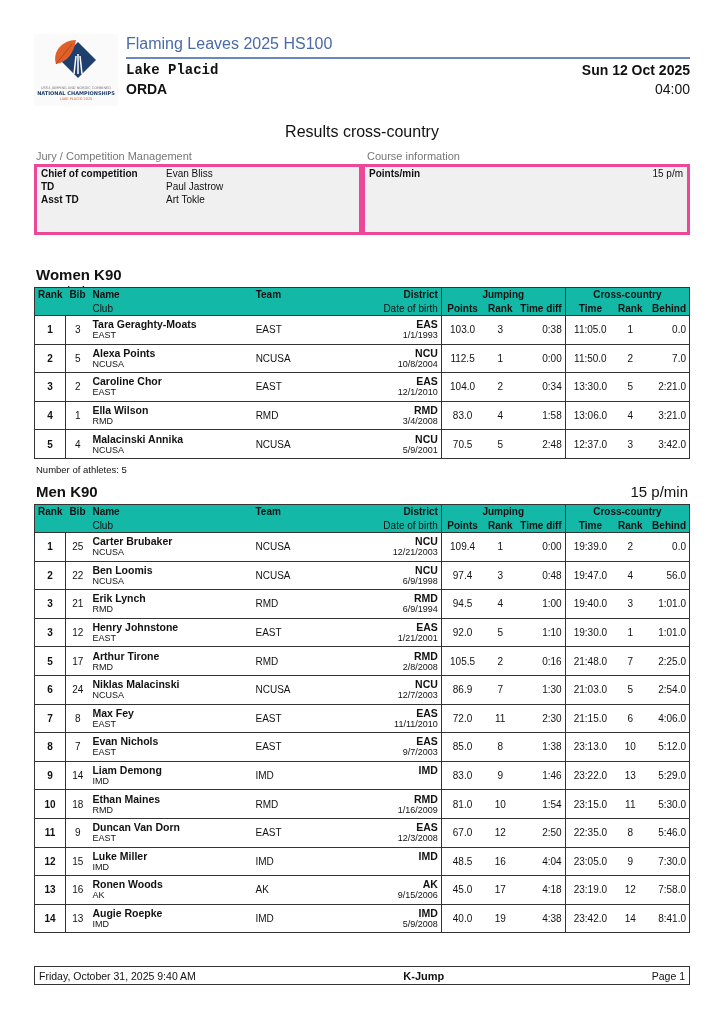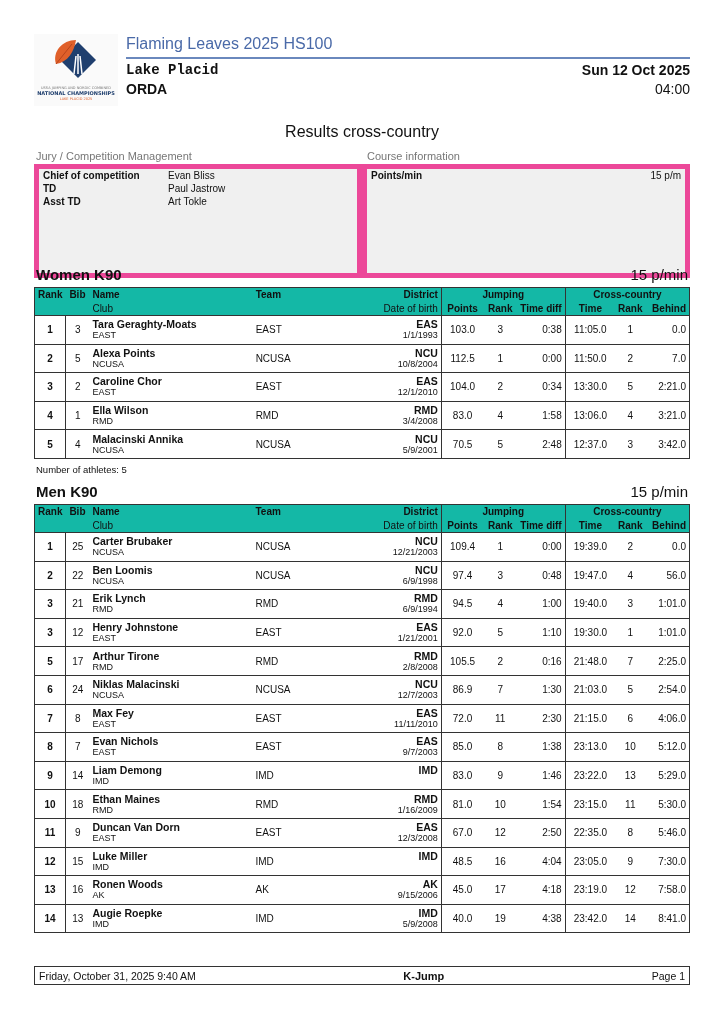--- a/index.html
+++ b/index.html
@@ -11,21 +11,21 @@
   .title { position: absolute; left: 126px; top: 35px; font-size: 16px; color: #4a6aa8; font-family: "Liberation Sans", sans-serif; }
   .title-rule { position: absolute; left: 126px; top: 57px; width: 564px; height: 1.5px; background: #6a88bd; }
   .venue { position: absolute; left: 126px; top: 62px; font-size: 14px; font-weight: bold; font-family: Liberation Mono, monospace; }
   .org { position: absolute; left: 126px; top: 81px; font-size: 14px; font-weight: bold; font-family: "Liberation Sans", sans-serif; }
   .date { position: absolute; right: 34px; top: 62px; font-size: 14px; font-weight: bold; font-family: "Liberation Sans", sans-serif; text-align: right; }
   .time { position: absolute; right: 34px; top: 81px; font-size: 14px; font-family: "Liberation Sans", sans-serif; text-align: right; }
 
   .doc-title { position: absolute; left: 0; width: 724px; top: 123px; text-align: center; font-size: 16px; font-family: "Liberation Sans", sans-serif; }
 
   .box-label { position: absolute; top: 150px; font-size: 11px; color: #777; font-family: "Liberation Sans", sans-serif; }
-  .info-box { position: absolute; top: 164px; height: 114px; background: #f0f0f0; border: 5px solid #ec4899; font-size: 10px; font-family: "Liberation Sans", sans-serif; }
+  .info-box { position: absolute; top: 164px; height: 71px; background: #f0f0f0; border: 3px solid #ec4899; font-size: 10px; font-family: "Liberation Sans", sans-serif; }
   .jury-box { left: 34px; width: 328px; }
   .course-box { left: 362px; width: 328px; }
   .jury-row { display: flex; height: 13px; line-height: 13px; padding-left: 4px; }
   .jury-row .k { width: 125px; font-weight: bold; }
   .course-row { display: flex; justify-content: space-between; padding: 0 4px; height: 14px; line-height: 14px; }
   .course-row .k { font-weight: bold; }
 
   
   .section-head { position: absolute; left: 36px; width: 652px; display: flex; justify-content: space-between; font-size: 15px; font-weight: bold; font-family: "Liberation Sans", sans-serif; }
   .section-head .r { font-weight: normal; }
@@ -104,21 +104,21 @@
   </div>
 
   <div class="box-label" style="left:367px;">Course information</div>
   <div class="info-box course-box">
     <div class="course-row">
         <span class="k">Points/min</span>
         <span>15 p/m</span>
       </div>
   </div>
 
-  <div class="section-head" style="top:266px;">
+  <div class="section-head" style="top:266px;flex-direction:column;">
     <span>Women K90</span>
     <span class="r">15 p/min</span>
   </div>
   <table class="res" style="top:287px;">
     <thead>
       <tr>
         <th class="left">Rank</th>
         <th class="center">Bib</th>
         <th class="left">Name</th>
         <th class="left">Team</th>

